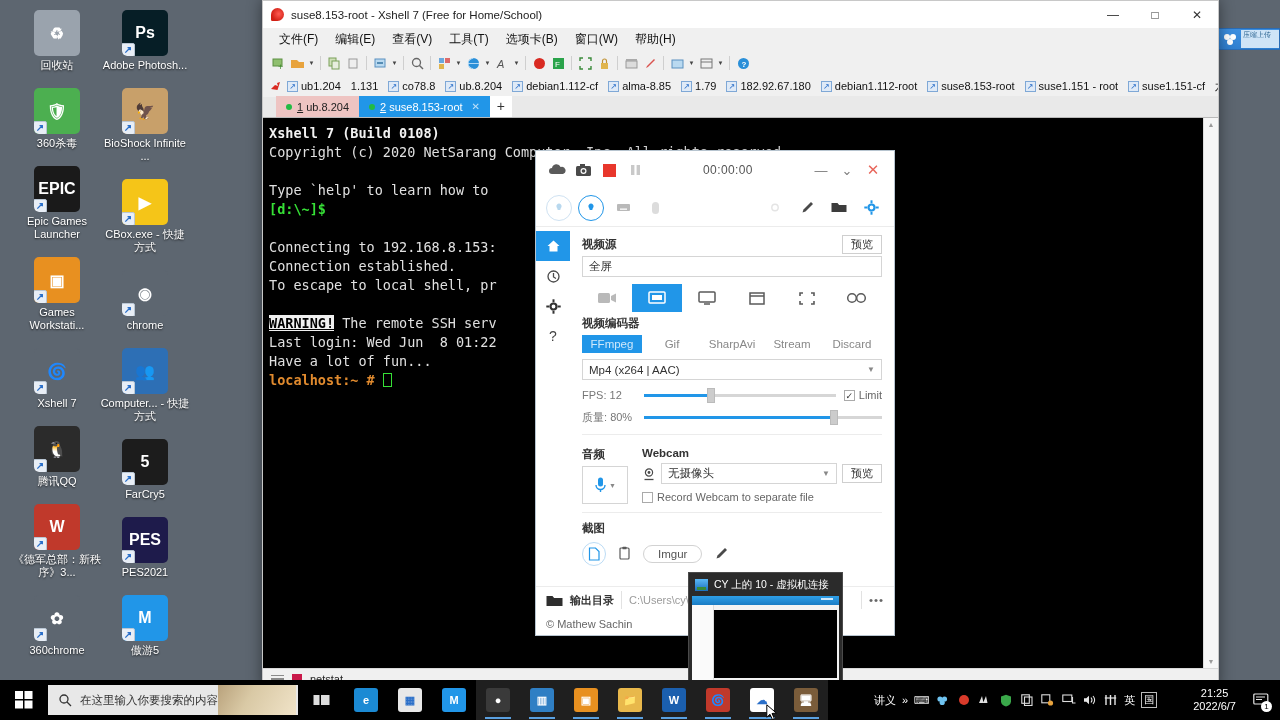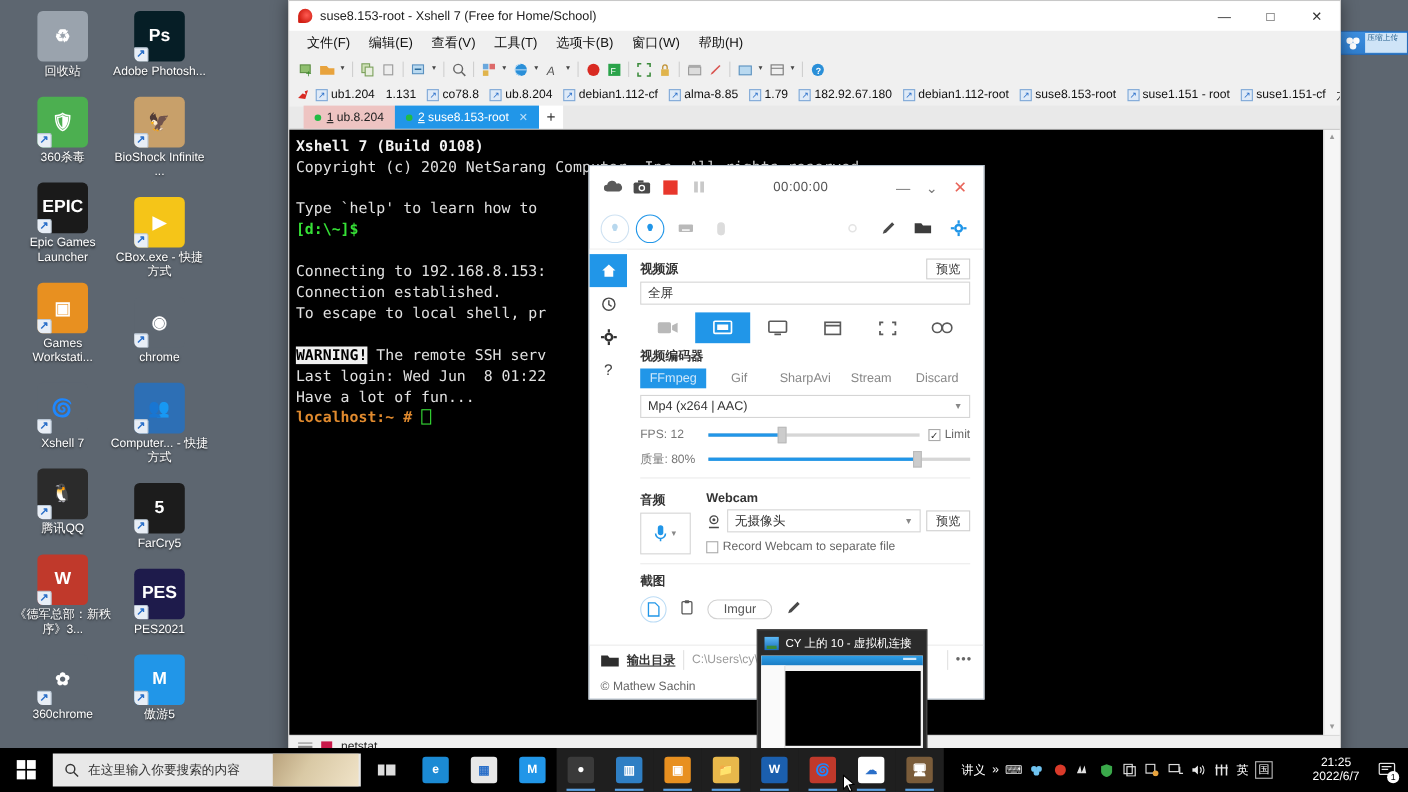--- a/index.html
+++ b/index.html
@@ -98,21 +98,21 @@
 
   .xs-body { flex:1; display:flex; position:relative; min-height:0; }
   .xs-term {
     flex:1; background:#000; font-family:"DejaVu Sans Mono", monospace;
     font-size:13.5px; line-height:19px; padding:6px 6px 0 6px;
     color:#ccc; white-space:pre; overflow:hidden;
   }
   .t-white { color:#f2f2f2; font-weight:bold; }
   .t-plain { color:#e0e0e0; }
   .t-green { color:#36e036; font-weight:bold; }
-  .t-warn { background:#f0f0f0; color:#000; font-weight:bold; }
+  .t-warn { background:#f0f0f0; color:#000; font-weight:bold;text-decoration:underline; }
   .t-orange { color:#e08a2e; font-weight:bold; }
   .t-cursor { display:inline-block; width:9px; height:14px; border:1.5px solid #36e036; vertical-align:-2px;}
 
   .xs-scroll { width:15px; background:#f6f6f6; border-left:1px solid #ddd;
     display:flex; flex-direction:column; justify-content:space-between; align-items:center; }
   .xs-scroll .ar { font-size:7px; color:#9a9a9a; padding:3px 0; }
 
   .xs-status {
     height:21px; background:#f0f0f0; display:flex; align-items:center; gap:8px;
     padding-left:8px; flex:none; border-top:1px solid #d8d8d8;
@@ -228,21 +228,21 @@
     line-height:8px; padding:1px 2px; overflow:hidden;
   }
 
   
   #taskbar {
     position:absolute; left:0; bottom:0; width:1280px; height:40px;
     background:#000; display:flex; align-items:center;
   }
   .tb-start { width:48px; height:40px; display:flex; align-items:center; justify-content:center; }
   .tb-search {
-    width:280px; height:30px; background:#e8e8e8; display:flex; align-items:center;
+    width:250px; height:30px; background:#e8e8e8; display:flex; align-items:center;
     gap:8px; padding-left:10px; position:relative; overflow:hidden;
   }
   .tb-search .stxt { font-size:11.5px; color:#333; }
   .tb-search .flow {
     position:absolute; right:2px; bottom:0; width:78px; height:30px;
     background:linear-gradient(120deg,#b9a27c 0%,#d9c9a5 40%,#f0e3c8 100%);
   }
   .tb-task { width:46px; height:40px; display:flex; align-items:center; justify-content:center; }
   .tb-app {
     width:44px; height:40px; display:flex; align-items:flex-end; justify-content:center;
@@ -844,21 +844,21 @@
         </div>
       </div>
     </div>
   </div>
 
   <div class="cap-foot">
     <div class="cap-out">
       <svg width="17" height="13" viewBox="0 0 17 13">
           <path d="M0.5 2h6l1.6 2h8.4v8H0.5z" fill="#2e2e2e"></path>
         </svg>
-      <span style="font-size:11px;font-weight:bold;color:#333;text-decoration:underline;">输出目录</span>
+      <span style="font-size:11px;font-weight:bold;color:#333;">输出目录</span>
       <span class="pathbox">C:\Users\cy\Docu</span>
       <span style="color:#666;letter-spacing:1px;">•••</span>
     </div>
     <div class="cap-copy">© Mathew Sachin</div>
   </div>
 </div>
 
 <div id="thumb">
   <div class="th-head">
     <div class="th-ic"></div>

